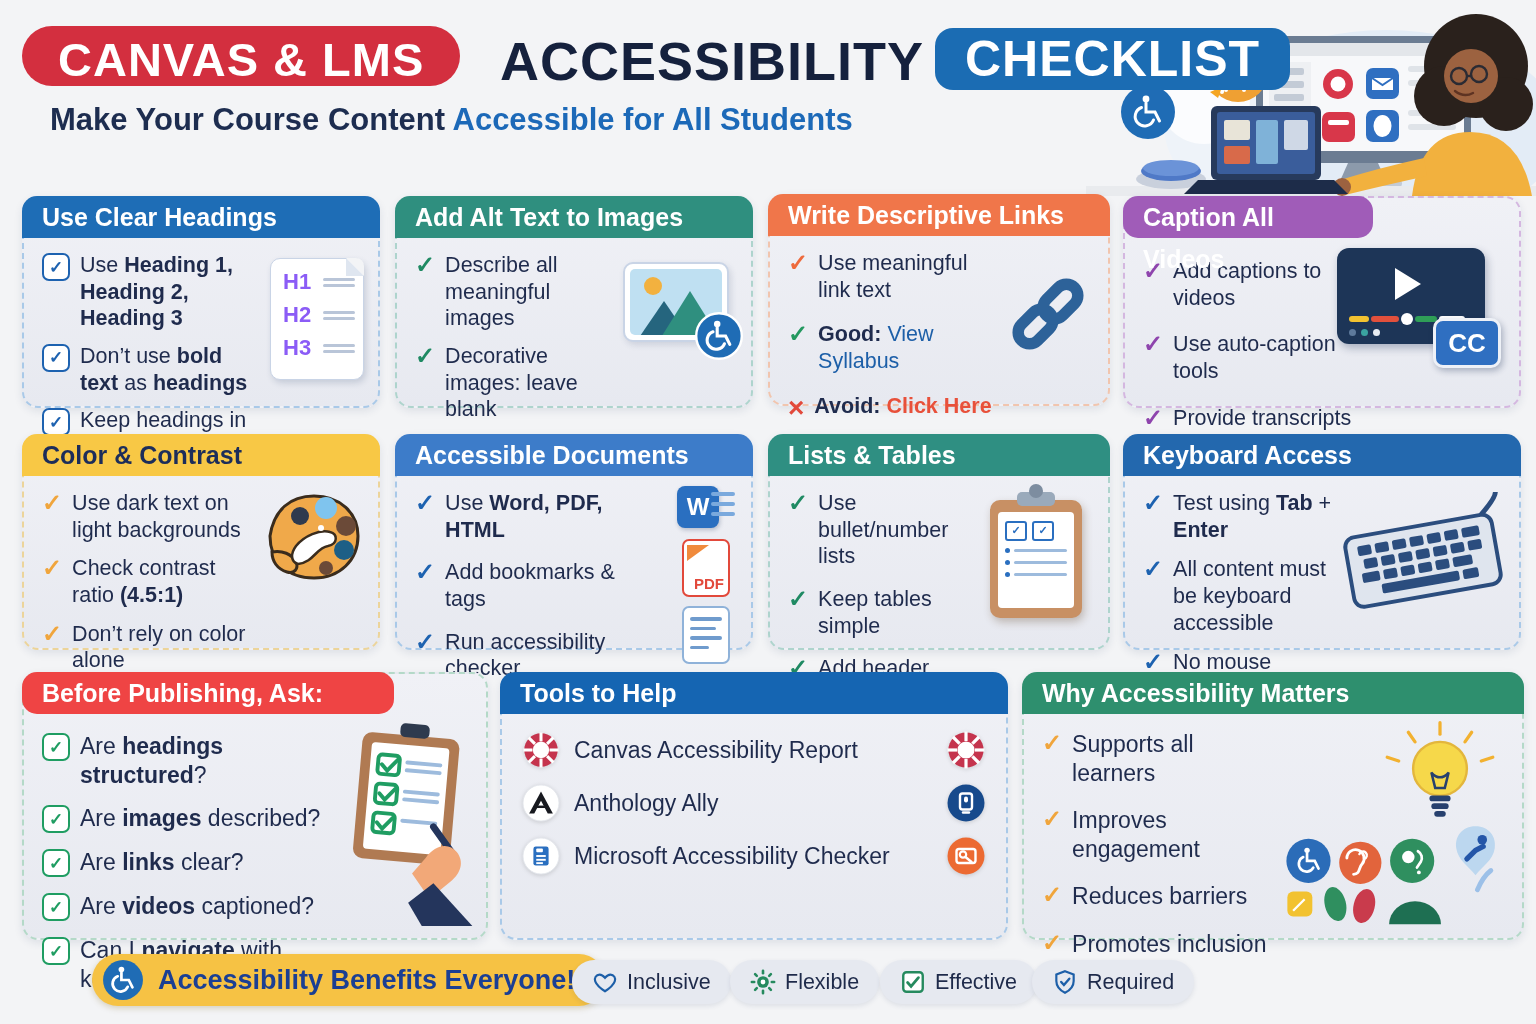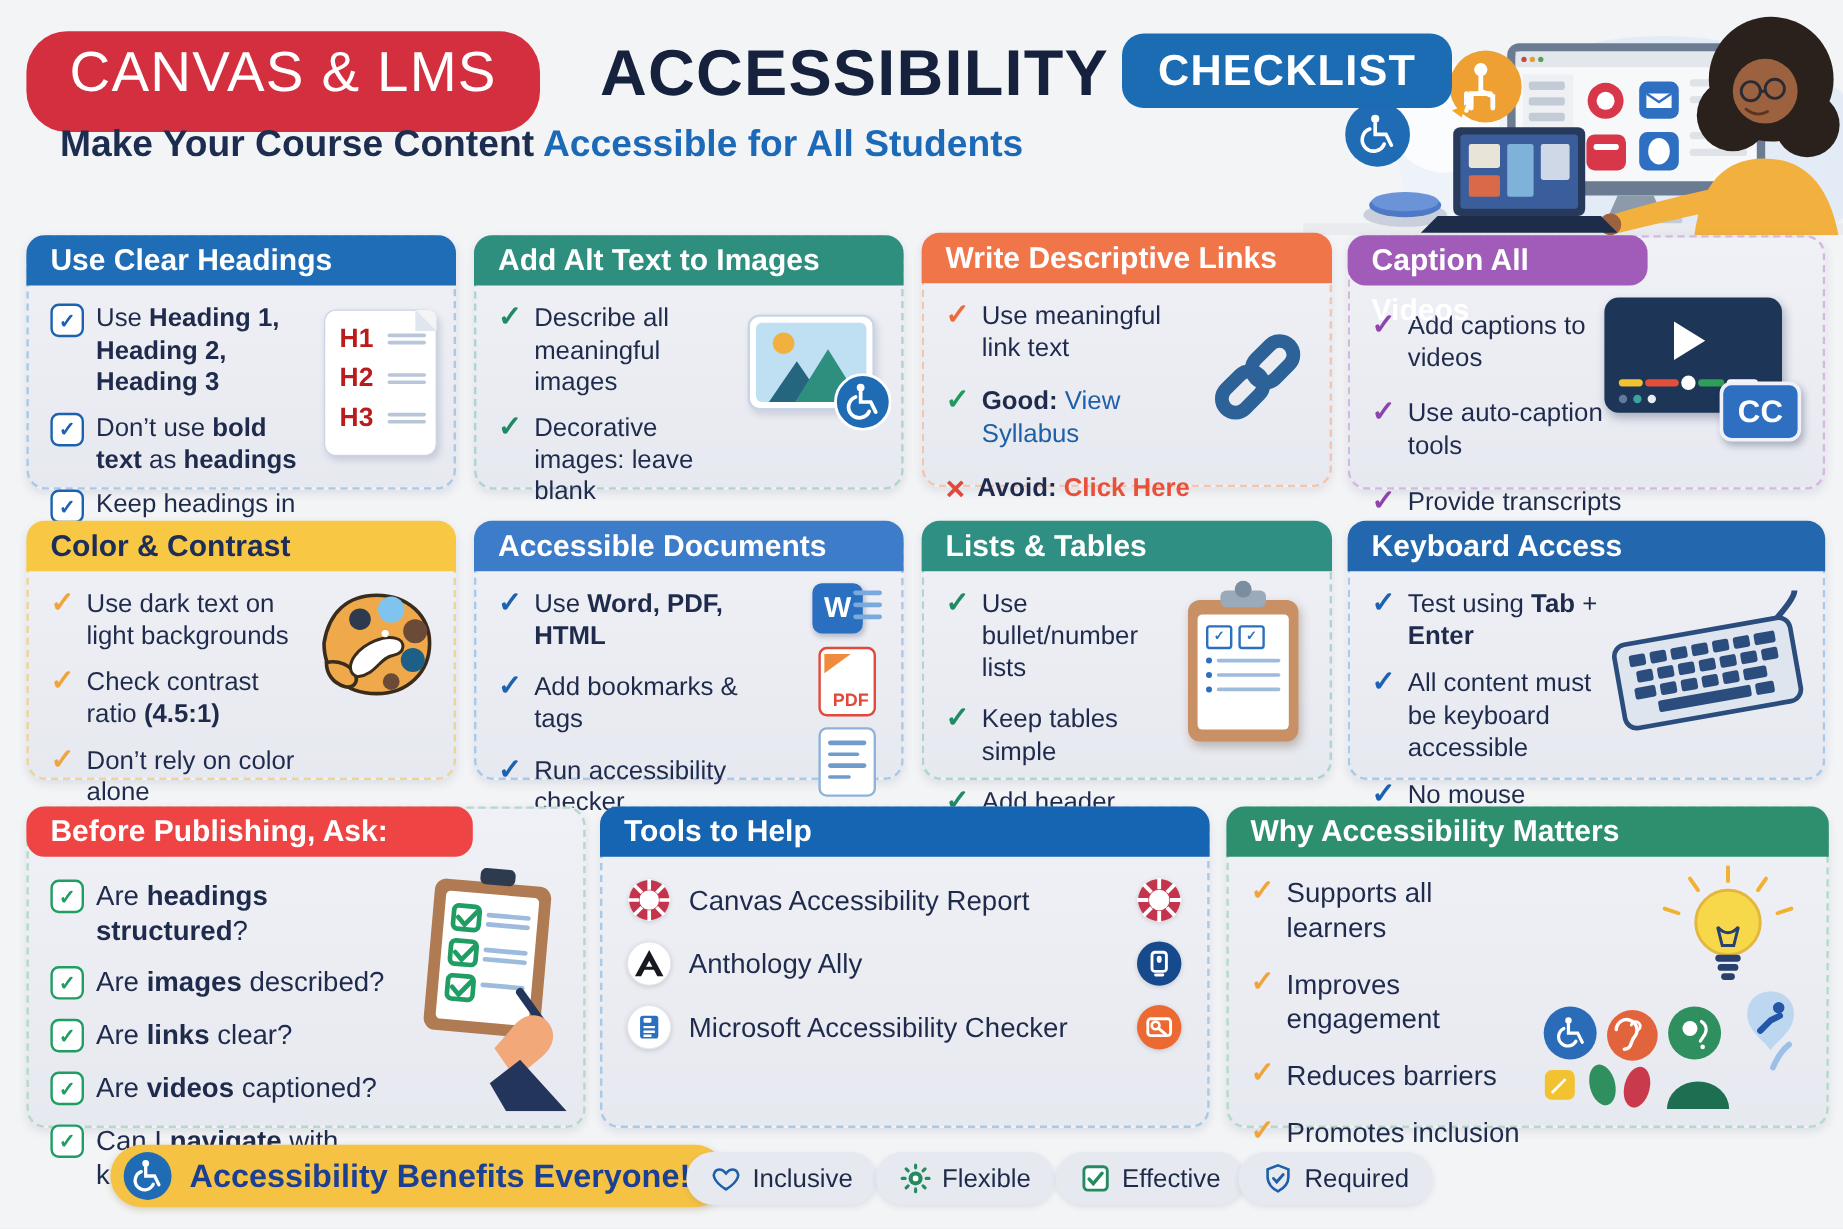--- a/index.html
+++ b/index.html
@@ -1,24 +1,24 @@
 <!DOCTYPE html>
 <html><head>
 <meta charset="utf-8">
 <style>
   html,body{margin:0;padding:0;background:#e8e9ec;}
   .poster{position:relative;width:1536px;height:1024px;margin:0 auto;background:#f3f4f6;
           overflow:hidden;font-family:"Liberation Sans",sans-serif;color:#1f2b4d;}
   
   .hdr{position:absolute;left:0;top:0;width:100%;height:190px;z-index:3;}
-  .brand-badge{position:absolute;left:22px;top:26px;height:84px;line-height:68px;padding:0 36px;
-    border-radius:34px;color:#fff;font-size:47px;font-weight:400;letter-spacing:1px;white-space:nowrap;}
+  .brand-badge{position:absolute;left:22px;top:26px;height:60px;line-height:68px;padding:0 36px;
+    border-radius:34px;color:#fff;font-size:47px;font-weight:700;letter-spacing:1px;white-space:nowrap;}
   .big-title{position:absolute;left:500px;top:30px;font-size:54px;font-weight:700;letter-spacing:1px;}
   .check-badge{position:absolute;left:935px;top:28px;height:62px;line-height:62px;padding:0 30px;
-    border-radius:18px;color:#fff;font-size:36px;font-weight:700;letter-spacing:1px;}
+    border-radius:18px;color:#fff;font-size:50px;font-weight:700;letter-spacing:1px;}
   .subtitle{position:absolute;left:50px;top:102px;font-size:31px;font-weight:700;}
   .subtitle .accent{font-weight:700;}
   
   .hero{position:absolute;right:0;top:0;width:450px;height:196px;z-index:1;}
   
   .card{position:absolute;z-index:2;border-radius:16px;box-shadow:0 3px 8px rgba(30,50,90,.10);}
   .cbody{position:absolute;left:0;right:0;bottom:0;top:0;border-radius:16px;
     background:linear-gradient(180deg,#f0f1f6,#e7e9f0);border:2px dashed #a9c9e8;}
   .chead{position:absolute;left:0;top:0;right:0;height:42px;line-height:42px;padding:0 20px;
     border-radius:15px 15px 0 0;font-size:25px;font-weight:700;color:#fff;z-index:2;box-sizing:border-box;}
@@ -60,21 +60,21 @@
   .trow{display:flex;align-items:center;gap:14px;margin-bottom:13px;}
   .tico{flex:0 0 auto;display:inline-flex;filter:drop-shadow(0 1px 2px rgba(0,0,0,.15));}
   .tlabel{font-size:23px;}
   .tspace{flex:1 1 auto;}
   
   .art-doc{width:94px;height:122px;background:#fff;border:1.5px solid #c9d4e6;border-radius:10px;
     box-shadow:2px 3px 6px rgba(40,60,100,.18);position:relative;padding:10px 8px 6px 12px;box-sizing:border-box;}
   .art-doc::after{content:"";position:absolute;right:-1px;top:-1px;width:0;height:0;
     border-left:18px solid #dfe6f0;border-top:18px solid #f3f4f6;border-radius:0 8px 0 0;}
   .hrow{display:flex;align-items:center;gap:6px;margin-bottom:7px;}
-  .hlab{font-size:22px;font-weight:700;color:#b91c1c;width:34px;}
+  .hlab{font-size:22px;font-weight:700;color:#8b5cf6;width:34px;}
   .hlines span{display:block;width:32px;height:3px;background:#b9c5d8;margin:3px 0;border-radius:2px;}
   .art-frame{width:106px;height:80px;background:#fff;border:2px solid #c9d4e6;border-radius:10px;
     padding:5px;box-sizing:border-box;box-shadow:2px 3px 6px rgba(40,60,100,.15);}
   .art-sky{position:relative;width:100%;height:100%;background:#bfe0f2;border-radius:5px;overflow:hidden;}
   .art-sun{position:absolute;left:14px;top:8px;width:18px;height:18px;border-radius:50%;background:#f2b13f;}
   .mt1{position:absolute;left:8px;bottom:-4px;width:0;height:0;border-left:26px solid transparent;
     border-right:26px solid transparent;border-bottom:38px solid #25657e;}
   .mt2{position:absolute;right:2px;bottom:-4px;width:0;height:0;border-left:30px solid transparent;
     border-right:30px solid transparent;border-bottom:48px solid #2f8f7f;}
   .art-badge{position:absolute;right:-14px;bottom:-22px;}

